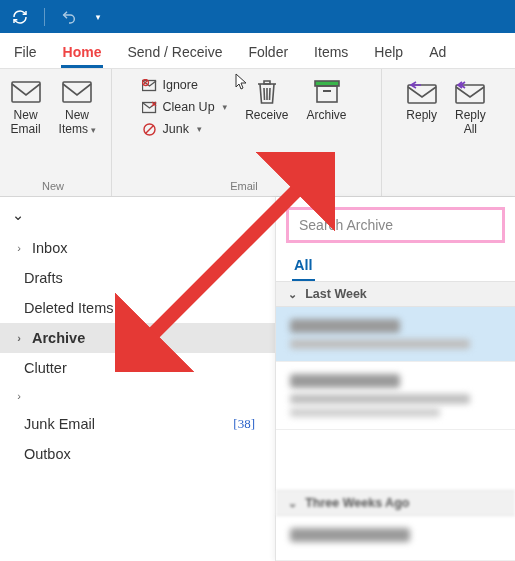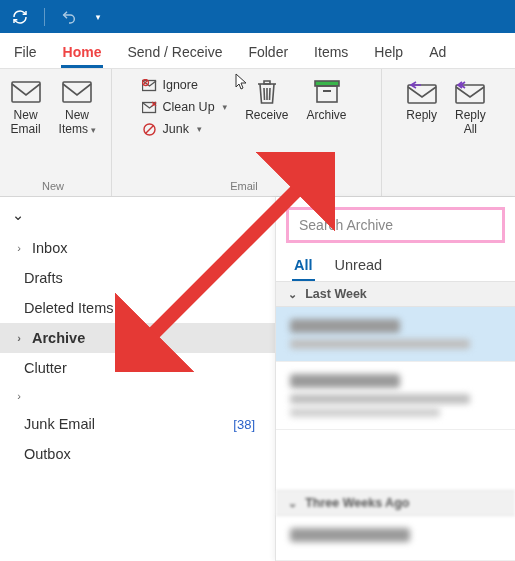--- a/index.html
+++ b/index.html
@@ -26,21 +26,21 @@
 .dd { font-size: 9px; color: #666; margin-left: 3px; }
 
 .content { position: absolute; top: 197px; left: 0; right: 0; bottom: 0; display: flex; }
 .nav { width: 275px; background: #fff; font-size: 14.5px; color: #333; }
 .account { padding: 10px 8px 10px 12px; font-weight: 400; display: flex; align-items: center; gap: 6px; }
 .folder { padding: 7px 14px 7px 24px; display: flex; align-items: center; justify-content: space-between; cursor: pointer; }
 .folder.has-expand { padding-left: 14px; }
 .folder .fl { display: flex; align-items: center; gap: 8px; }
 .folder .chev { width: 10px; text-align: center; color: #666; font-size: 11px; }
 .folder.selected { background: #e6e6e6; font-weight: 700; }
-.count { color: #2a62c9; font-size: 13px; padding-right: 6px; }
+.count { color: #2a62c9; font-size: 13px; padding-right: 6px; font-family: Liberation Serif, serif; }
 
 .msglist { flex: 1; background: #fff; border-left: 1px solid #e3e3e3; box-shadow: -2px 0 5px rgba(0,0,0,0.05); display: flex; flex-direction: column; }
 .search { margin: 10px 10px 4px 10px; border: 3px solid #f9a8d4; padding: 7px 10px; font-size: 14px; color: #888; }
 .filters { display: flex; gap: 18px; padding: 6px 16px 0 16px; font-size: 14.5px; }
 .filter { padding: 4px 2px 8px 2px; cursor: pointer; color: #444; position: relative; }
 .filter.active { color: #0a64ad; font-weight: 600; }
 .filter.active::after { content: ""; position: absolute; left: 0; right: 0; bottom: 0; height: 2.5px; background: #0a64ad; }
 .dgroup { background: #f1f1f1; padding: 5px 12px; font-size: 12.5px; color: #555; font-weight: 600; display: flex; align-items: center; gap: 8px; border-top: 1px solid #e3e3e3; border-bottom: 1px solid #e3e3e3; }
 .msgs { flex: 1; }
 .msg { padding: 12px 14px; border-bottom: 1px solid #eee; }
@@ -263,21 +263,20 @@
         <div class="fl">
           <span>Outbox</span>
         </div>
       </div>
   </div>
 
   <div class="msglist">
     <div class="search">Search Archive</div>
     <div class="filters">
       <div class="filter active">All</div>
-      <div class="filter">Unread</div>
     </div>
     <div class="dgroup">
         <span style="font-size:11px">⌄</span>
         <span>Last Week</span>
       </div>
     <div class="msgs">
       <div class="msg sel">
         <div class="blur-title"></div>
         <div class="blur-sub"></div>
       </div>

